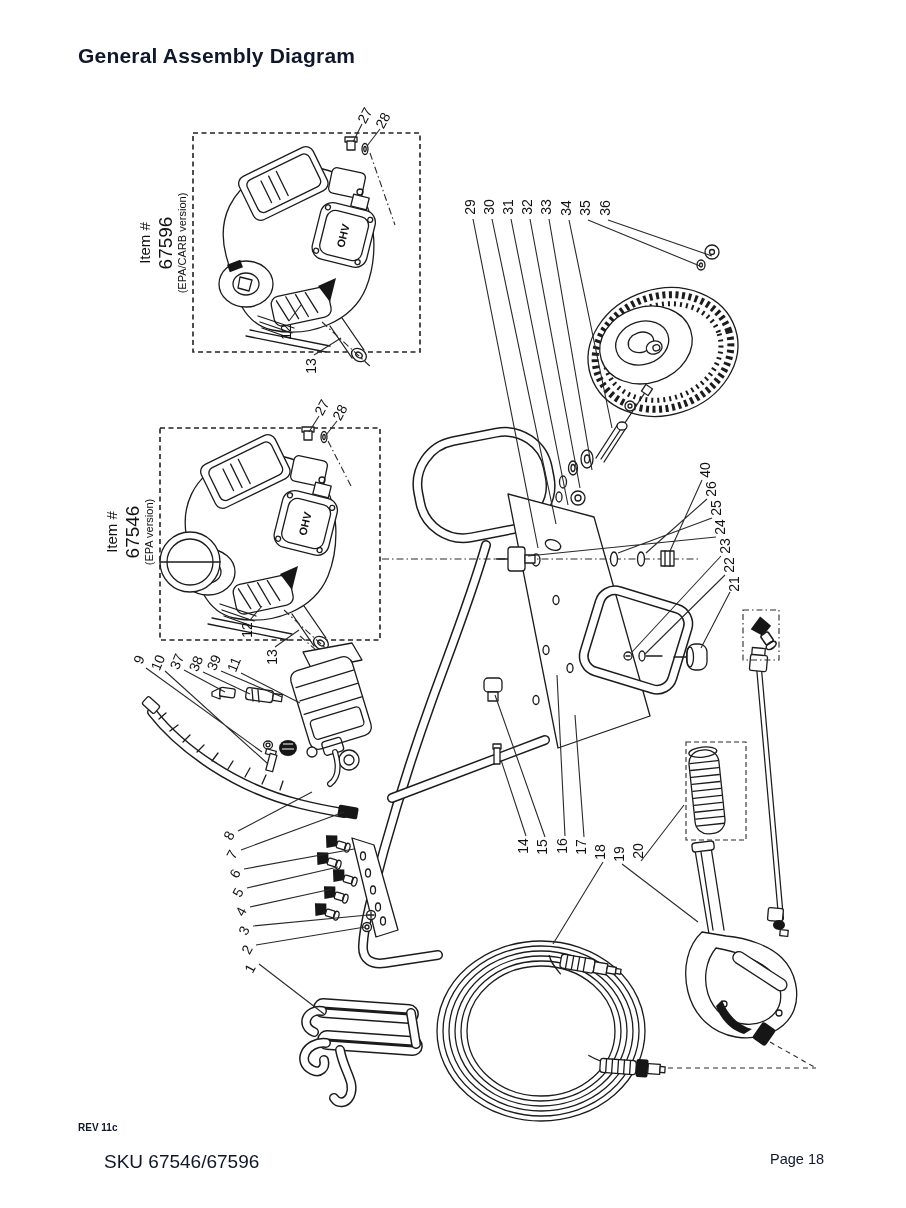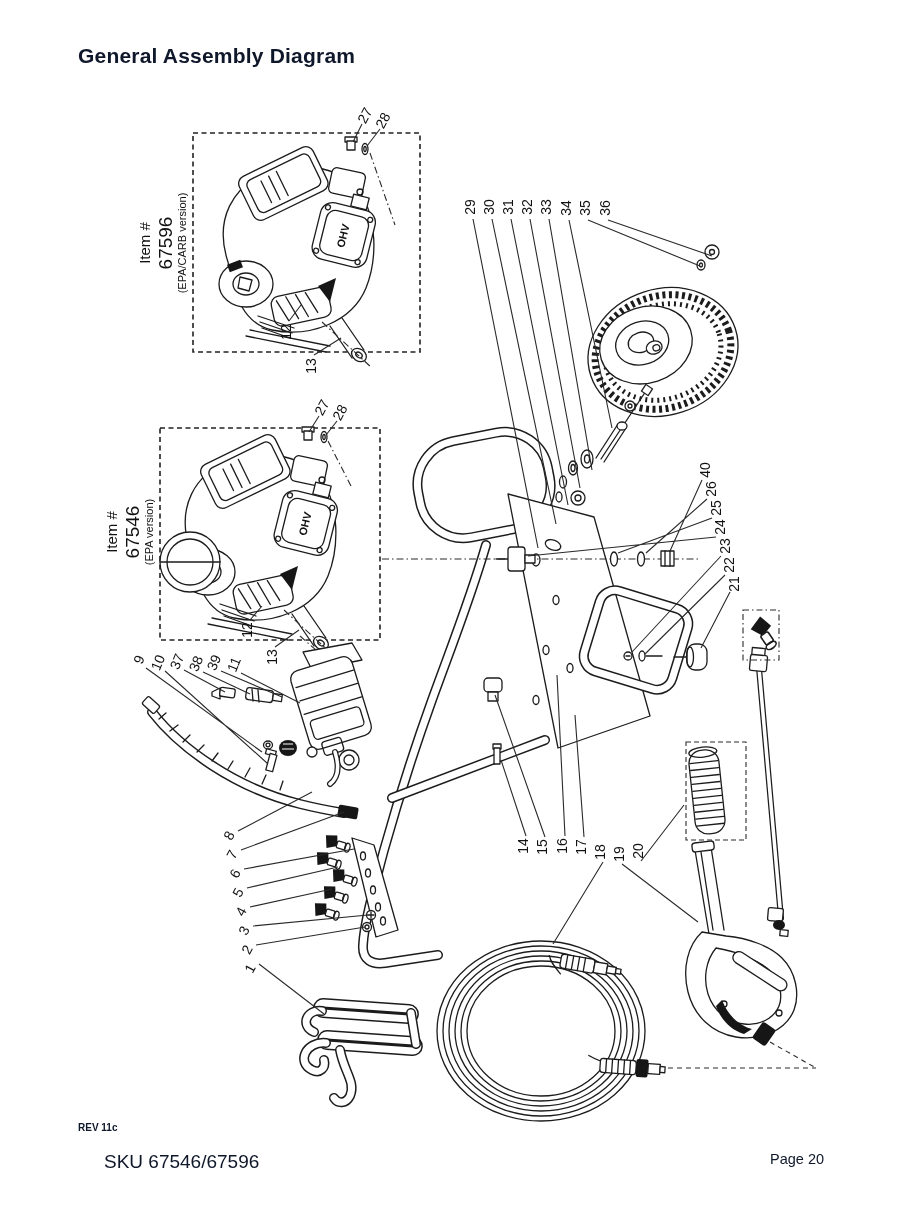--- a/index.html
+++ b/index.html
@@ -407,14 +407,14 @@
       <text class="callout" transform="translate(563 846) rotate(-90)">16</text>
       <text class="callout" transform="translate(582 847) rotate(-90)">17</text>
       <text class="callout" transform="translate(601 852) rotate(-90)">18</text>
       <text class="callout" transform="translate(620 854) rotate(-90)">19</text>
       <text class="callout" transform="translate(639 851) rotate(-90)">20</text>
     </g>
   </svg>
 
   <div class="footer-rev">REV 11c</div>
   <div class="footer-sku">SKU 67546/67596</div>
-  <div class="footer-page">Page 20</div>
+  <div class="footer-page">Page 18</div>
 </div>
 
 </body></html>

